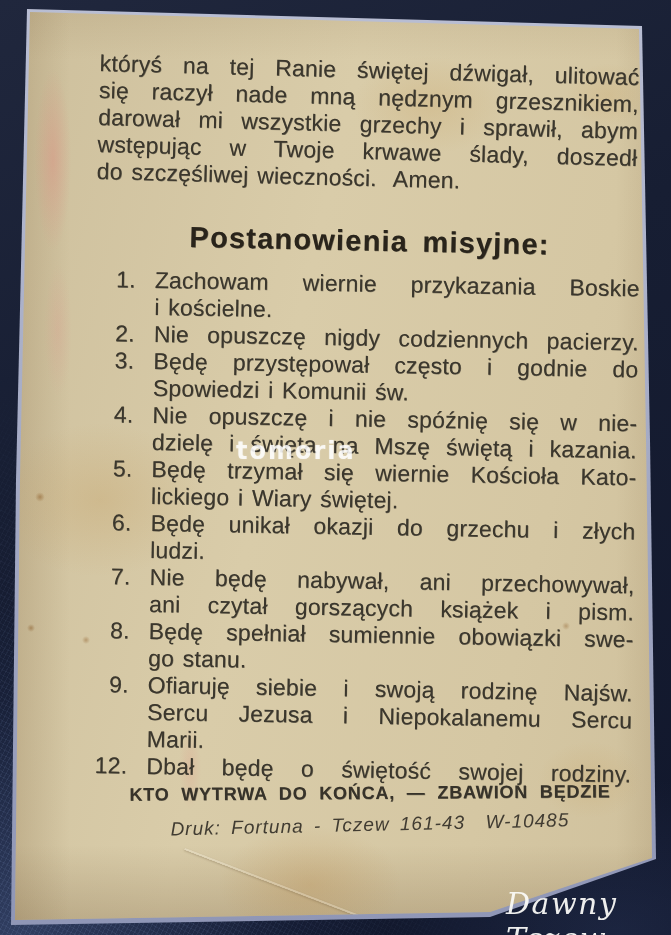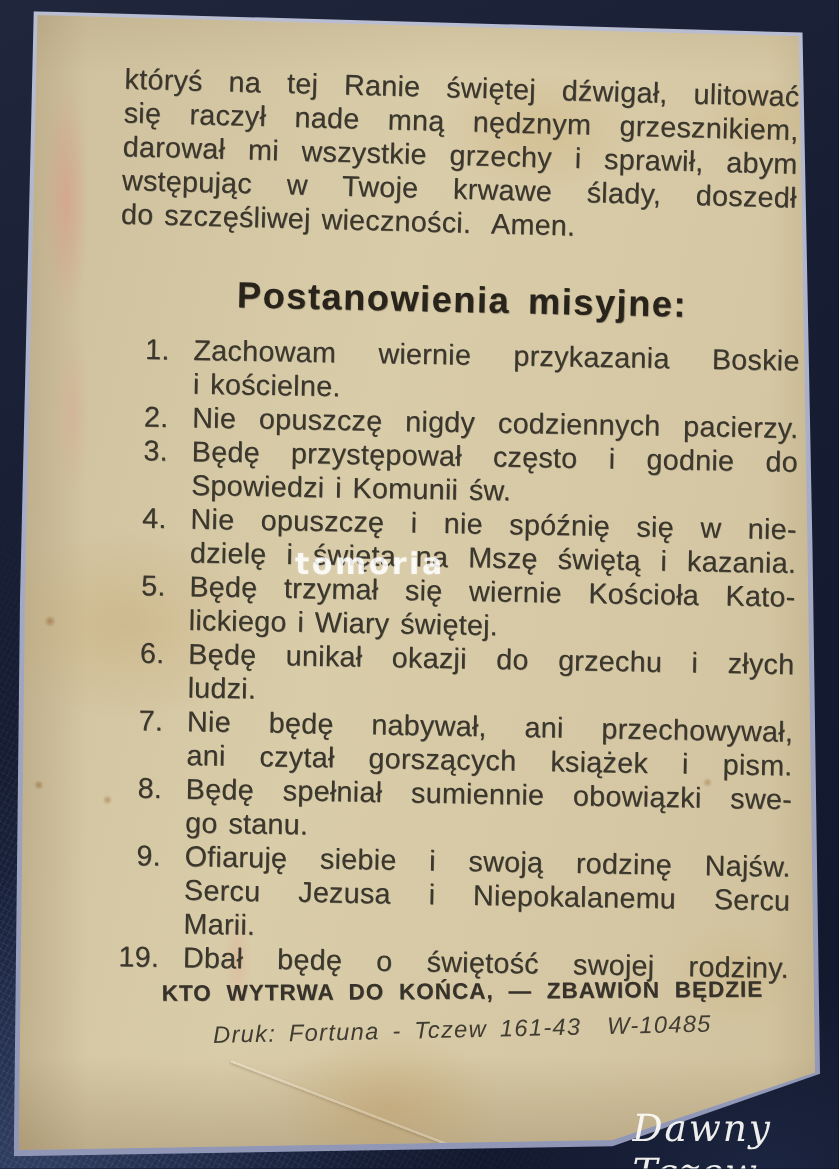--- a/index.html
+++ b/index.html
@@ -216,21 +216,21 @@
       <div class="item">
         <span class="line num">9.</span>
         <div class="item-lines">
           <div class="line fill">Ofiaruję siebie i swoją rodzinę Najśw.</div>
           <div class="line fill">Sercu Jezusa i Niepokalanemu Sercu</div>
           <div class="line">Marii.</div>
         </div>
       </div>
 
       <div class="item">
-        <span class="line num">19.</span>
+        <span class="line num">12.</span>
         <div class="item-lines">
           <div class="line fill">Dbał będę o świętość swojej rodziny.</div>
         </div>
       </div>
 
     </div>
 
     <div class="motto">KTO WYTRWA DO KOŃCA, — ZBAWION BĘDZIE</div>
 
     <div class="imprint">Druk: Fortuna - Tczew 161-43  W-10485</div>

